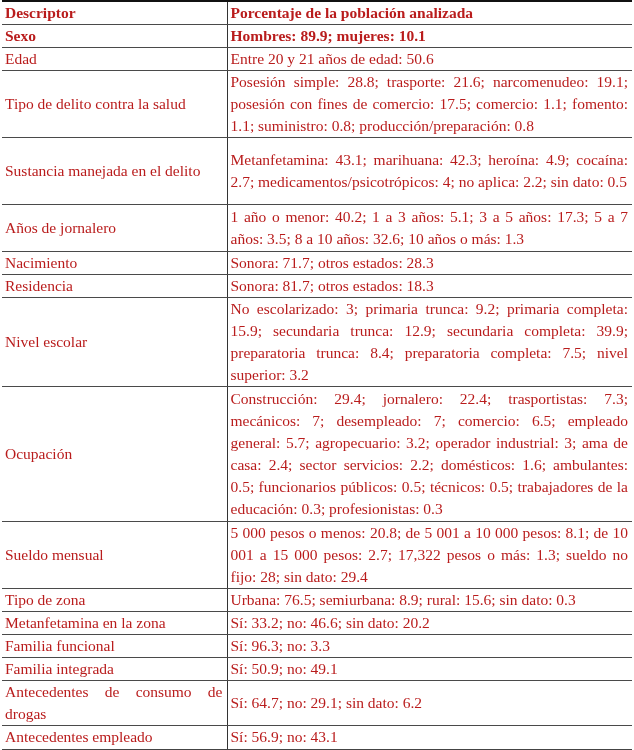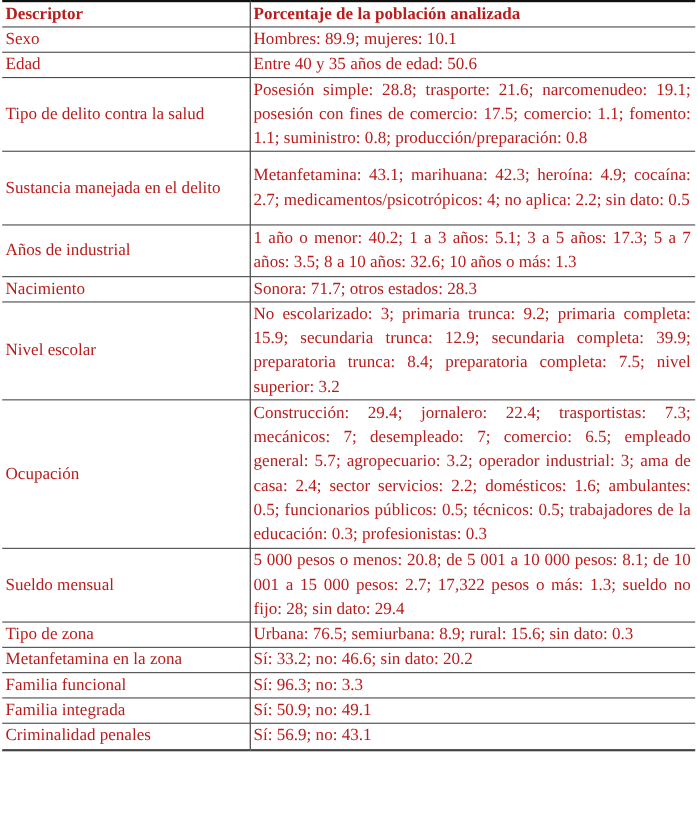--- a/index.html
+++ b/index.html
@@ -39,43 +39,47 @@
         <col class="c1">
         <col class="c2">
       </colgroup>
     <thead>
       <tr style="height:22px">
         <th class="desc">Descriptor</th>
         <th>Porcentaje de la población analizada</th>
       </tr>
     </thead>
     <tbody id="tbody">
-      <tr style="height: 23px;">
+      <tr style="height: 23px; font-weight: bold;">
           <td class="desc">Sexo</td>
           <td class="val">Hombres: 89.9; mujeres: 10.1</td>
         </tr>
       <tr style="height: 23px;">
           <td class="desc">Edad</td>
-          <td class="val">Entre 40 y 35 años de edad: 50.6</td>
+          <td class="val">Entre 20 y 21 años de edad: 50.6</td>
         </tr>
       <tr style="height: 57px;">
           <td class="desc">Tipo de delito contra la salud</td>
           <td class="val">Posesión simple: 28.8; trasporte: 21.6; narcomenudeo: 19.1; posesión con fines de comercio: 17.5; comercio: 1.1; fomento: 1.1; suministro: 0.8; producción/preparación: 0.8</td>
         </tr>
       <tr style="height: 67px;">
           <td class="desc">Sustancia manejada en el delito</td>
           <td class="val">Metanfetamina: 43.1; marihuana: 42.3; heroína: 4.9; cocaína: 2.7; medicamentos/psicotrópicos: 4; no aplica: 2.2; sin dato: 0.5</td>
         </tr>
       <tr style="height: 47px;">
-          <td class="desc">Años de industrial</td>
+          <td class="desc">Años de jornalero</td>
           <td class="val">1 año o menor: 40.2; 1 a 3 años: 5.1; 3 a 5 años: 17.3; 5 a 7 años: 3.5; 8 a 10 años: 32.6; 10 años o más: 1.3</td>
         </tr>
       <tr style="height: 23px;">
           <td class="desc">Nacimiento</td>
           <td class="val">Sonora: 71.7; otros estados: 28.3</td>
+        </tr>
+      <tr style="height: 23px;">
+          <td class="desc">Residencia</td>
+          <td class="val">Sonora: 81.7; otros estados: 18.3</td>
         </tr>
       <tr style="height: 86px;">
           <td class="desc">Nivel escolar</td>
           <td class="val">No escolarizado: 3; primaria trunca: 9.2; primaria completa: 15.9; secundaria trunca: 12.9; secundaria completa: 39.9; preparatoria trunca: 8.4; preparatoria completa: 7.5; nivel superior: 3.2</td>
         </tr>
       <tr style="height: 135px;">
           <td class="desc">Ocupación</td>
           <td class="val">Construcción: 29.4; jornalero: 22.4; trasportistas: 7.3; mecánicos: 7; desempleado: 7; comercio: 6.5; empleado general: 5.7; agropecuario: 3.2; operador industrial: 3; ama de casa: 2.4; sector servicios: 2.2; domésticos: 1.6; ambulantes: 0.5; funcionarios públicos: 0.5; técnicos: 0.5; trabajadores de la educación: 0.3; profesionistas: 0.3</td>
         </tr>
       <tr style="height: 66px;">
@@ -91,19 +95,23 @@
           <td class="val">Sí: 33.2; no: 46.6; sin dato: 20.2</td>
         </tr>
       <tr style="height: 23px;">
           <td class="desc">Familia funcional</td>
           <td class="val">Sí: 96.3; no: 3.3</td>
         </tr>
       <tr style="height: 23px;">
           <td class="desc">Familia integrada</td>
           <td class="val">Sí: 50.9; no: 49.1</td>
         </tr>
+      <tr style="height: 45px;">
+          <td class="desc just">Antecedentes de consumo de drogas</td>
+          <td class="val">Sí: 64.7; no: 29.1; sin dato: 6.2</td>
+        </tr>
       <tr style="height: 24px;">
-          <td class="desc">Criminalidad penales</td>
+          <td class="desc">Antecedentes empleado</td>
           <td class="val">Sí: 56.9; no: 43.1</td>
         </tr>
     </tbody>
   </table>
 </div>
 
 </body></html>

